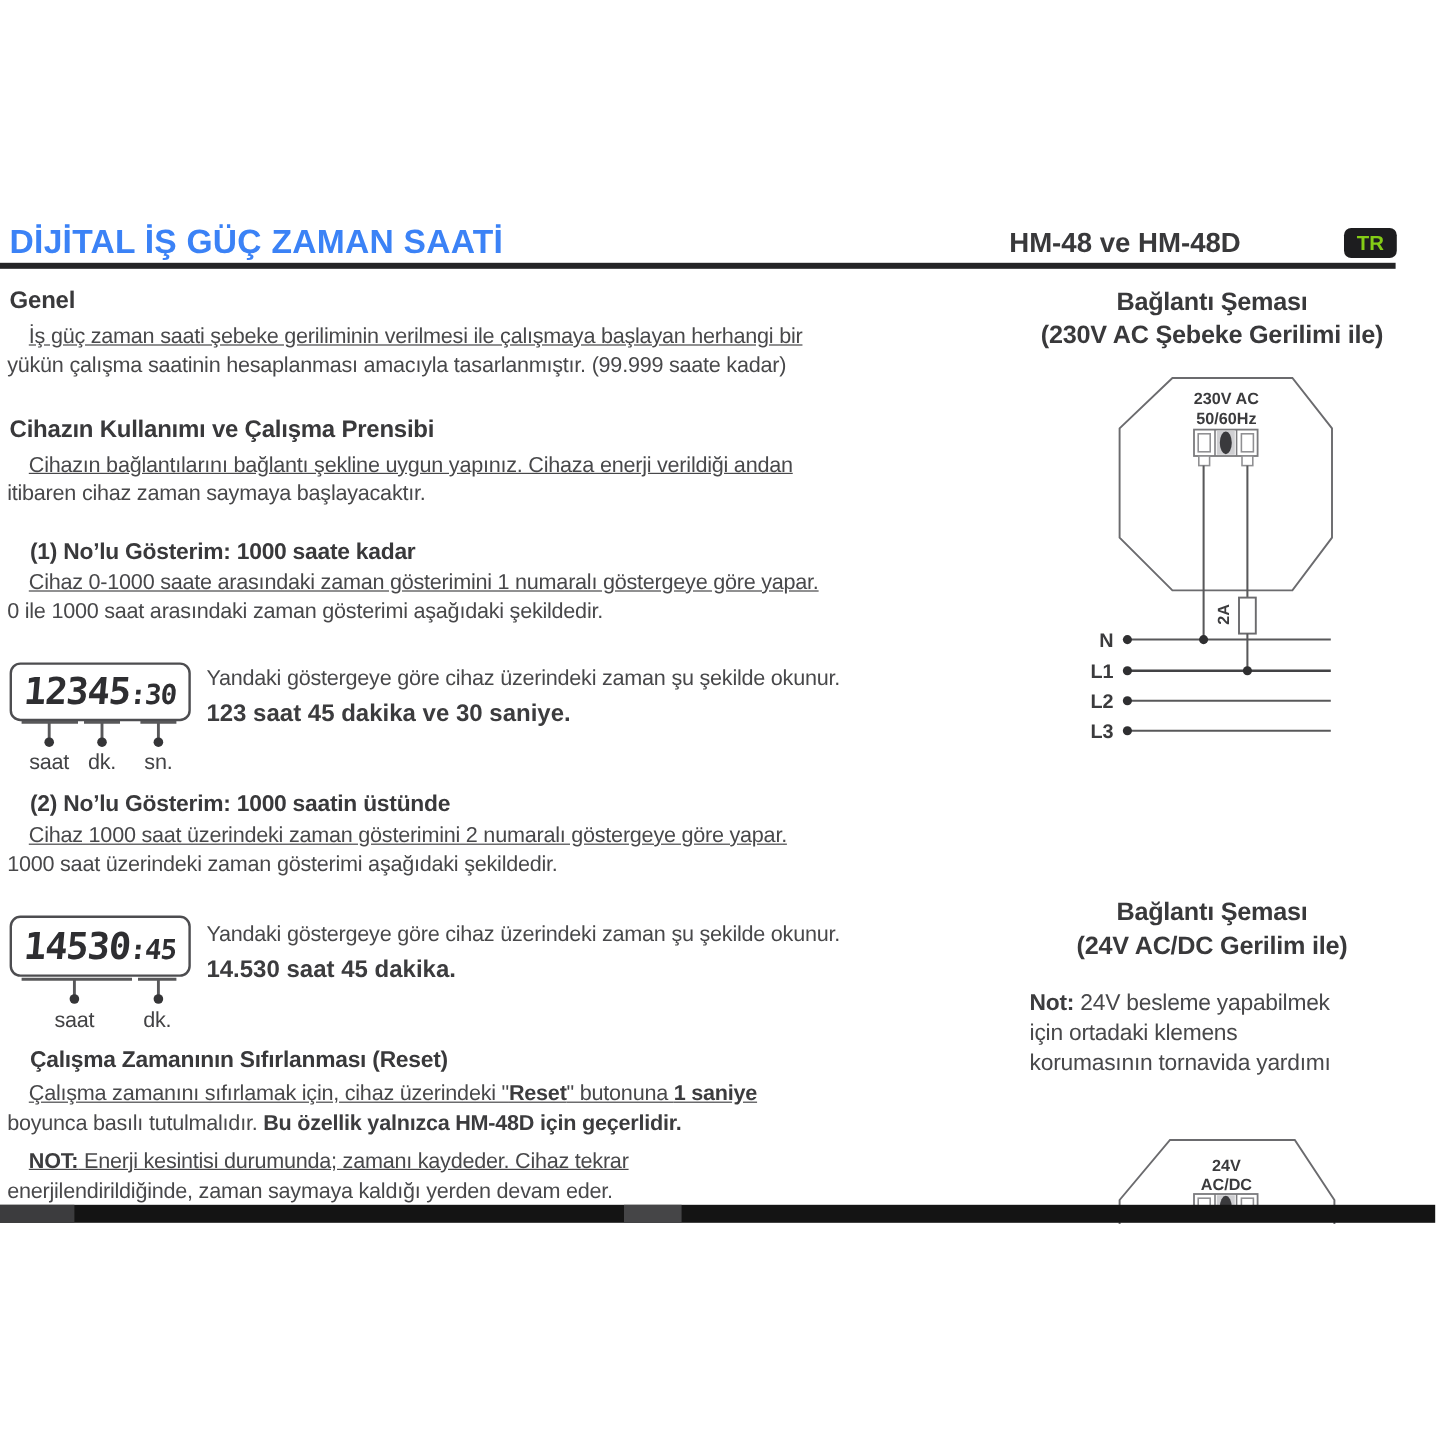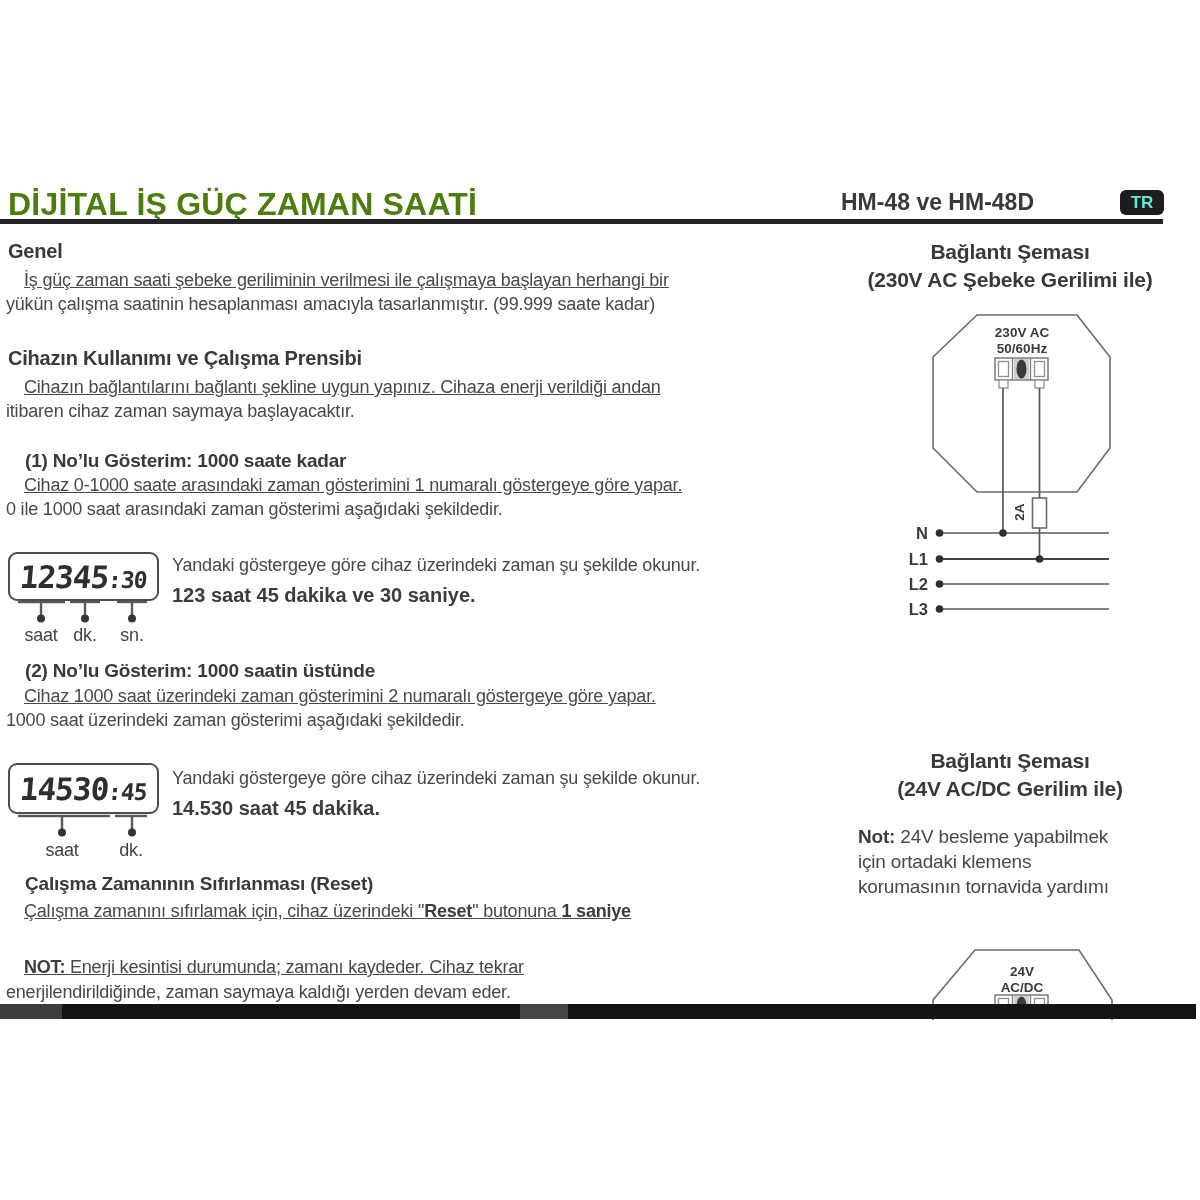--- a/index.html
+++ b/index.html
@@ -1,21 +1,21 @@
 <!DOCTYPE html>
 <html><head>
 <meta charset="utf-8">
 <style>
   html,body{margin:0;padding:0;background:#ffffff;}
   .page{position:relative;width:1200px;height:1200px;background:#ffffff;overflow:hidden;
         font-family:"Liberation Sans","DejaVu Sans",sans-serif;color:#48484a;}
   .abs{position:absolute;}
-  .title{font-size:32px;font-weight:bold;color:#4d7c0f;letter-spacing:0.2px;}
+  .title{font-size:28px;font-weight:bold;color:#3b82f6;letter-spacing:0.2px;}
   .model{font-size:23px;font-weight:bold;color:#39393b;}
-  .badge{width:44px;height:25px;background:#1d1d1f;border-radius:6px;color:#5eead4;
+  .badge{width:44px;height:25px;background:#1d1d1f;border-radius:6px;color:#84cc16;
          font-size:17px;font-weight:bold;display:flex;align-items:center;justify-content:center;}
   .rule{height:5px;background:#242426;}
   .h2{font-size:20px;font-weight:bold;color:#39393b;letter-spacing:-0.2px;}
   .p{font-size:18px;line-height:24px;letter-spacing:-0.2px;white-space:nowrap;}
   .p .line{height:24px;}
   .p25 .line{height:25px;line-height:25px;}
   .indent{padding-left:18px;text-decoration:underline;}
   .b{font-weight:bold;color:#3c3c3e;}
   .readline{font-size:18px;letter-spacing:-0.2px;white-space:nowrap;}
   .readbold{font-size:20px;font-weight:bold;color:#3c3c3e;margin-top:5px;white-space:nowrap;}
@@ -119,20 +119,21 @@
       <circle cx="54" cy="19.5" r="4"></circle>
         <circle cx="124" cy="19.5" r="4"></circle>
     </g>
   </svg>
   <span class="abs seg-label" style="left:62px;top:840px;">saat</span>
   <span class="abs seg-label" style="left:131px;top:840px;">dk.</span>
 
   <div class="abs h2" style="left:25px;top:873px;font-size:19px;">Çalışma Zamanının Sıfırlanması (Reset)</div>
   <div class="abs p p25" style="left:6px;top:899px;">
     <div class="line indent"><span>Çalışma zamanını sıfırlamak için, cihaz üzerindeki "</span><span class="b">Reset</span><span>" butonuna </span><span class="b">1 saniye</span></div>
+    <div class="line"><span>boyunca basılı tutulmalıdır. </span><span class="b">Bu özellik yalnızca HM-48D için geçerlidir.</span></div>
   </div>
 
   <div class="abs p p25" style="left:6px;top:955px;">
     <div class="line indent"><span class="b">NOT:</span><span> Enerji kesintisi durumunda; zamanı kaydeder. Cihaz tekrar</span></div>
     <div class="line"><span>enerjilendirildiğinde, zaman saymaya kaldığı yerden devam eder.</span></div>
   </div>
 
   <div class="abs rc-head" style="left:845px;top:238px;">
     <div>Bağlantı Şeması</div>
     <div>(230V AC Şebeke Gerilimi ile)</div>

